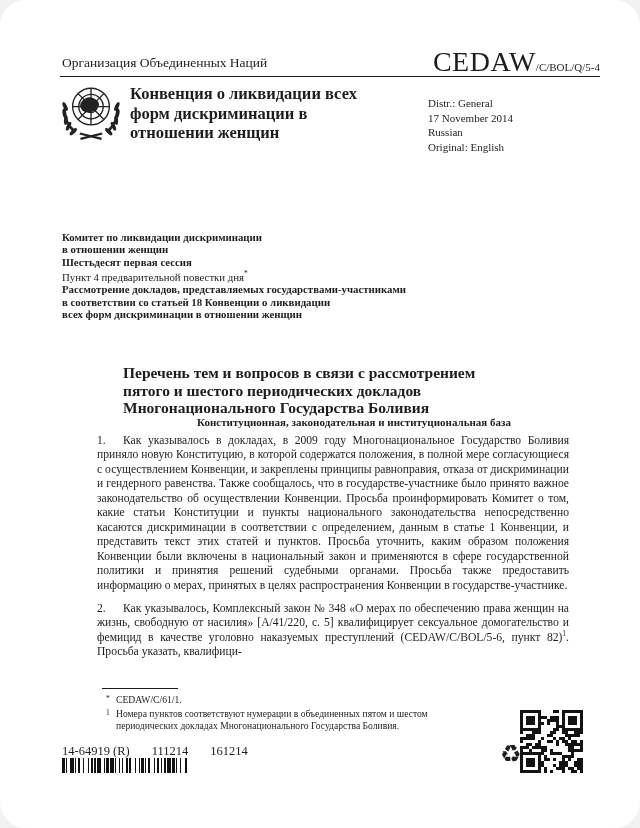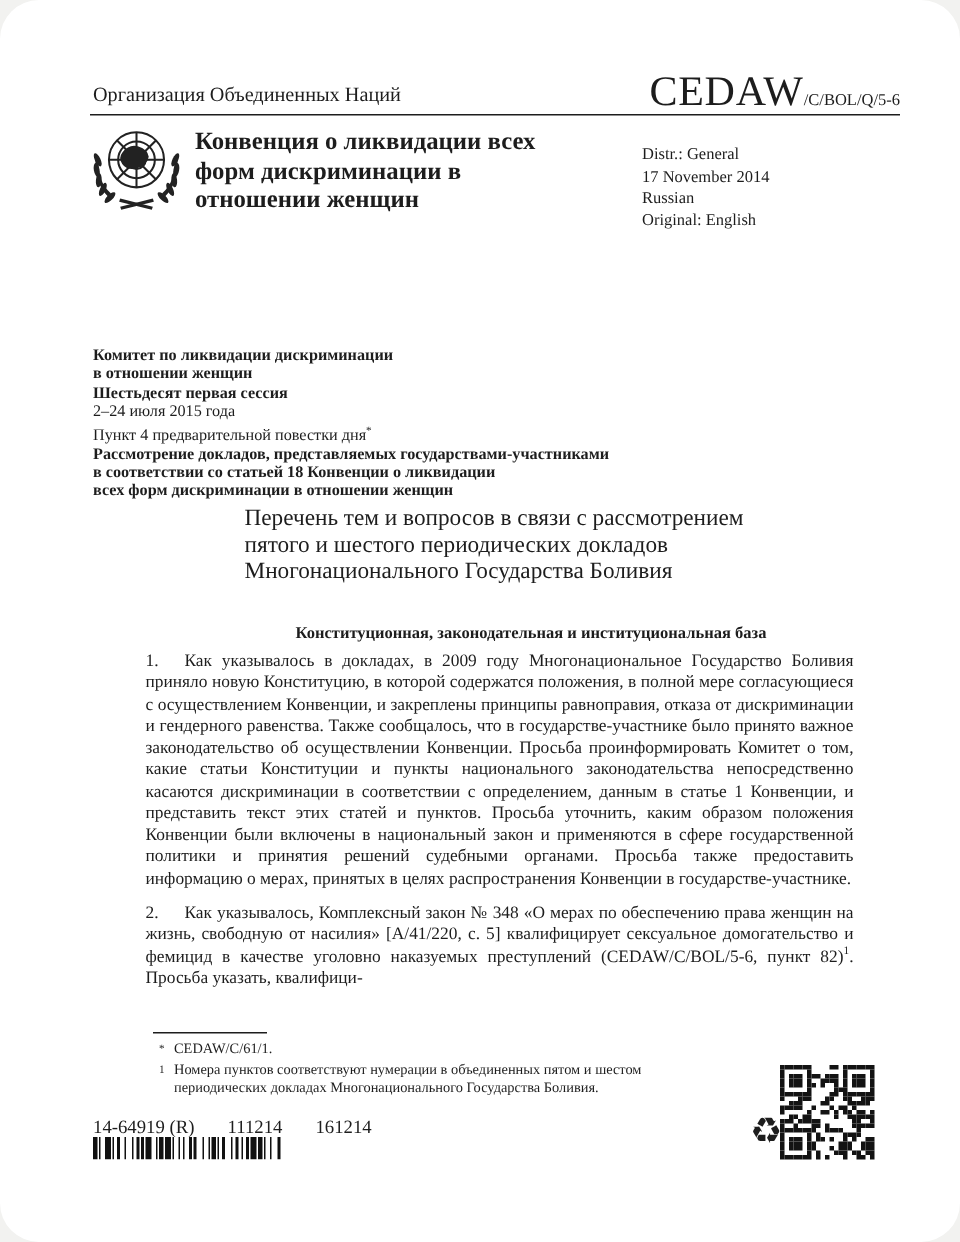--- a/index.html
+++ b/index.html
@@ -17,22 +17,22 @@
   
   .emblem{position:absolute;left:57px;top:79px;width:68px;height:66px;}
   .convention-title{position:absolute;left:130px;top:84px;width:290px;
     font-weight:bold;font-size:16.5px;line-height:19.5px;}
   .meta-block{position:absolute;left:428px;top:96px;font-size:11px;line-height:14.5px;}
   
   .committee{position:absolute;left:62px;top:231px;font-size:10.8px;line-height:12.4px;}
   .committee .b{font-weight:bold;}
   .committee sup{font-size:7.5px;}
   
-  .doc-title{position:absolute;left:123px;top:337px;width:420px;
-    font-weight:normal;font-size:15.5px;line-height:17.5px;margin-left:40px;}
+  .doc-title{position:absolute;left:123px;top:364px;width:420px;
+    font-weight:bold;font-size:15.5px;line-height:17.5px;}
   .section-heading{position:absolute;left:123px;top:416px;width:462px;
     font-weight:bold;font-size:11px;text-align:center;}
   .body-text{position:absolute;left:97px;top:434px;width:472px;
     font-size:11.6px;line-height:14.45px;text-align:justify;}
   .para{margin:0 0 9px 0;}
   .pnum{display:inline-block;width:26px;}
   .body-text sup{font-size:7.5px;line-height:0;}
   
   .fn-rule{position:absolute;left:102px;top:688px;width:76px;border-top:1.2px solid #1d1d1d;}
   .footnotes{position:absolute;left:100px;top:694px;width:330px;font-size:9.6px;line-height:11.8px;}
@@ -52,21 +52,21 @@
   .qr i{position:absolute;width:3px;height:3px;background:#131313;}
 </style>
 </head>
 <body>
 
 <div class="page">
 
   <div class="org-name">Организация Объединенных Наций</div>
   <div class="symbol-block">
     <span class="symbol-main">CEDAW</span>
-      <span class="symbol-suffix">/C/BOL/Q/5-6</span>
+      <span class="symbol-suffix">/C/BOL/Q/5-4</span>
   </div>
   <div class="header-rule"></div>
 
   <div class="emblem">
     <svg viewBox="0 0 100 96" width="68" height="66">
       <g stroke="#222" fill="none" stroke-width="2">
         <circle cx="50" cy="40" r="27"></circle>
         <circle cx="50" cy="40" r="18"></circle>
         <circle cx="50" cy="40" r="9"></circle>
         <line x1="23" y1="40" x2="77" y2="40"></line>
@@ -102,21 +102,20 @@
     <div>Distr.: General</div>
     <div>17 November 2014</div>
     <div>Russian</div>
     <div>Original: English</div>
   </div>
 
   <div class="committee">
     <div class="b">Комитет по ликвидации дискриминации</div>
     <div class="b">в отношении женщин</div>
     <div class="b">Шестьдесят первая сессия</div>
-    <div>2–24 июля 2015 года</div>
     <div><span>Пункт 4 предварительной повестки дня</span><sup>*</sup></div>
     <div class="b">Рассмотрение докладов, представляемых государствами-участниками</div>
     <div class="b">в соответствии со статьей 18 Конвенции о ликвидации</div>
     <div class="b">всех форм дискриминации в отношении женщин</div>
   </div>
 
   <div class="doc-title">
     <div>Перечень тем и вопросов в связи с рассмотрением</div>
     <div>пятого и шестого периодических докладов</div>
     <div>Многонационального Государства Боливия</div>

